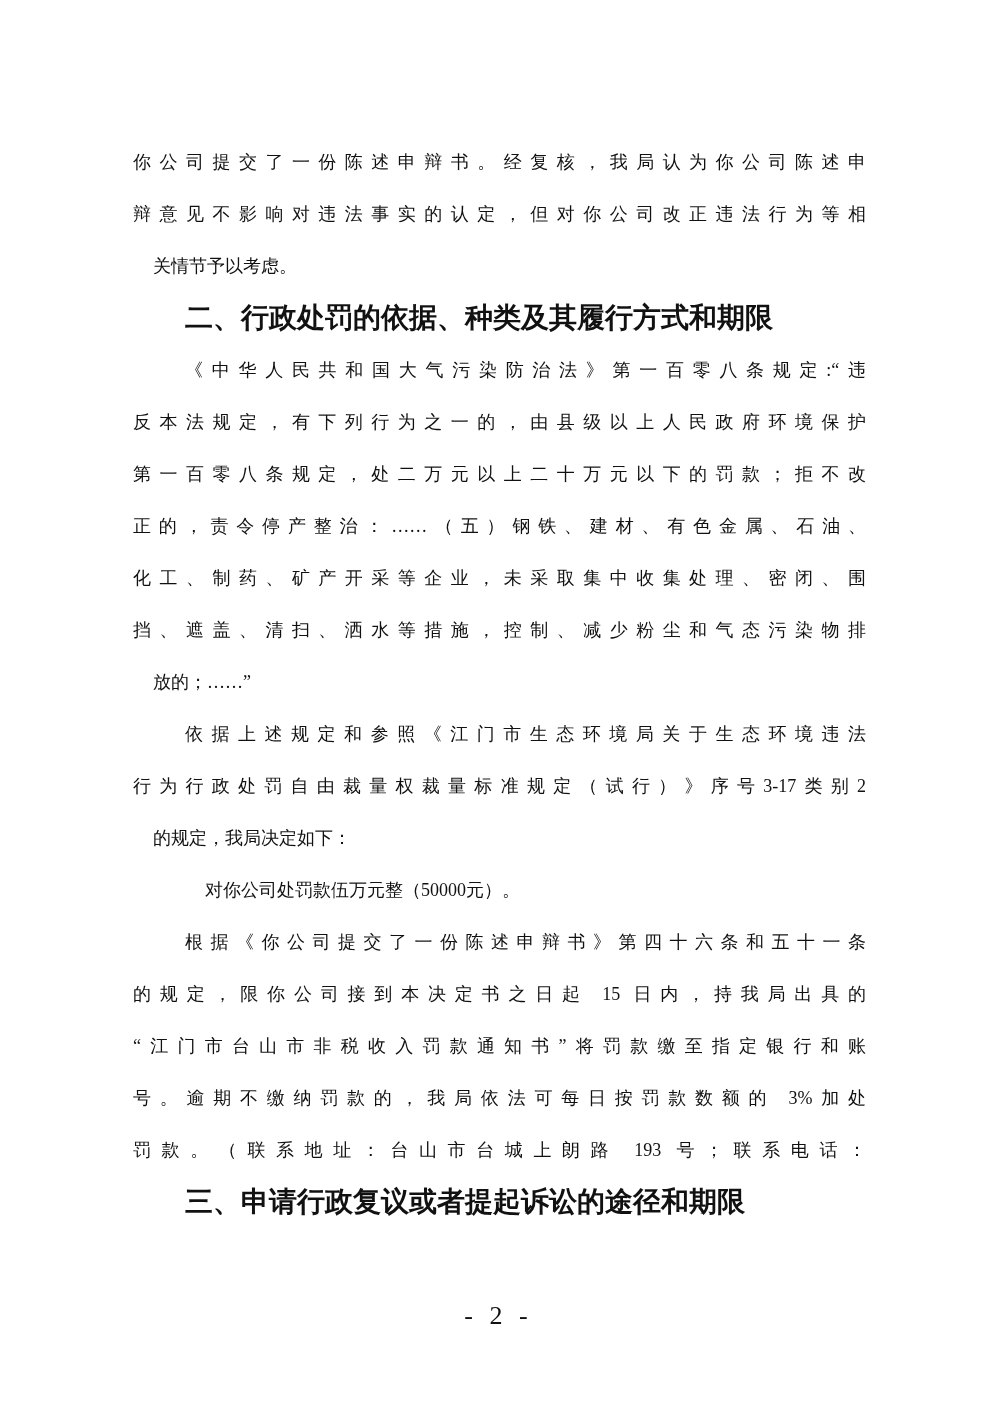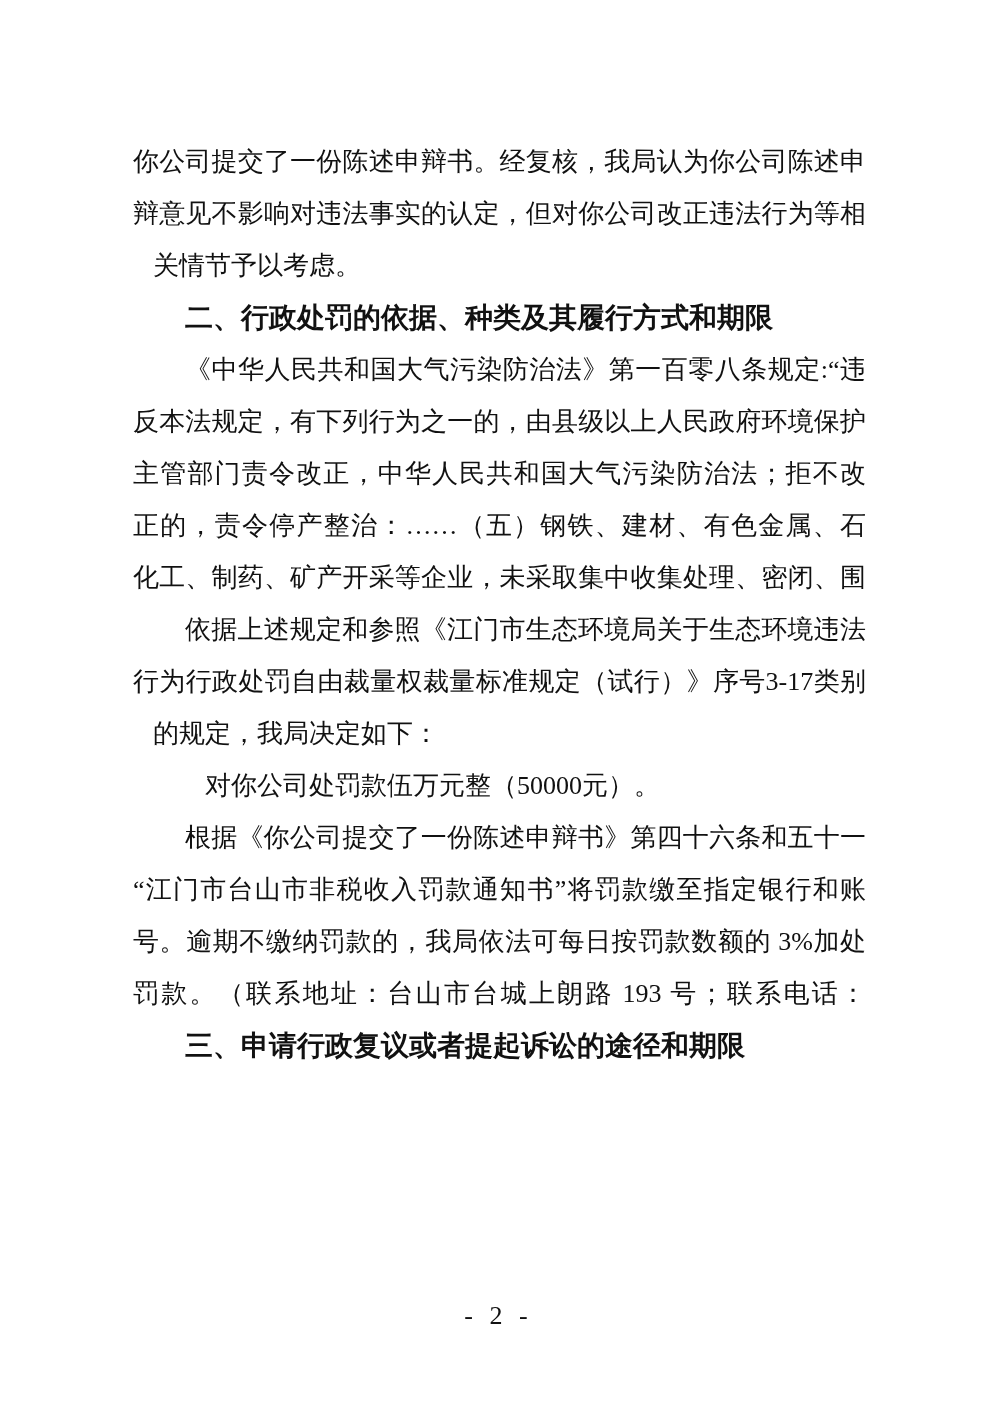--- a/index.html
+++ b/index.html
@@ -18,21 +18,21 @@
   }
   .content {
     position: absolute;
     left: 133px;
     top: 136px;
     width: 733px;
   }
   .line {
     height: 52px;
     line-height: 52px;
-    font-size: 26px;
+    font-size: 18px;
     white-space: normal;
     text-align: justify;
     text-align-last: justify;
     text-justify: inter-character;
     overflow: hidden;
   }
   .line.left {
     text-align-last: left;
     margin-left: 20px;
   }
@@ -65,27 +65,30 @@
 <body>
 
 <div class="page">
   <div class="content">
       <div class="line justify">你公司提交了一份陈述申辩书。经复核，我局认为你公司陈述申</div>
       <div class="line justify">辩意见不影响对违法事实的认定，但对你公司改正违法行为等相</div>
       <div class="line left">关情节予以考虑。</div>
       <div class="line heading">二、行政处罚的依据、种类及其履行方式和期限</div>
       <div class="line indent justify">《中华人民共和国大气污染防治法》第一百零八条规定:“违</div>
       <div class="line justify">反本法规定，有下列行为之一的，由县级以上人民政府环境保护</div>
-      <div class="line justify">主管部门责令改正，中华人民共和国大气污染防治法；拒不改</div>
+      <div class="line justify">第一百零八条规定，处二万元以上二十万元以下的罚款；拒不改</div>
       <div class="line justify">正的，责令停产整治：……（五）钢铁、建材、有色金属、石油、</div>
       <div class="line justify">化工、制药、矿产开采等企业，未采取集中收集处理、密闭、围</div>
+      <div class="line justify">挡、遮盖、清扫、洒水等措施，控制、减少粉尘和气态污染物排</div>
+      <div class="line left">放的；……”</div>
       <div class="line indent justify">依据上述规定和参照《江门市生态环境局关于生态环境违法</div>
       <div class="line justify">行为行政处罚自由裁量权裁量标准规定（试行）》序号3-17类别2</div>
       <div class="line left">的规定，我局决定如下：</div>
       <div class="line indent left">对你公司处罚款伍万元整（50000元）。</div>
       <div class="line indent justify">根据《你公司提交了一份陈述申辩书》第四十六条和五十一条</div>
+      <div class="line justify">的规定，限你公司接到本决定书之日起 15 日内，持我局出具的</div>
       <div class="line justify">“江门市台山市非税收入罚款通知书”将罚款缴至指定银行和账</div>
       <div class="line justify">号。逾期不缴纳罚款的，我局依法可每日按罚款数额的 3%加处</div>
       <div class="line justify">罚款。（联系地址：台山市台城上朗路 193 号；联系电话：</div>
       <div class="line heading">三、申请行政复议或者提起诉讼的途径和期限</div>
     </div>
   <div class="page-number">- 2 -</div>
 </div>
 
 </body></html>

